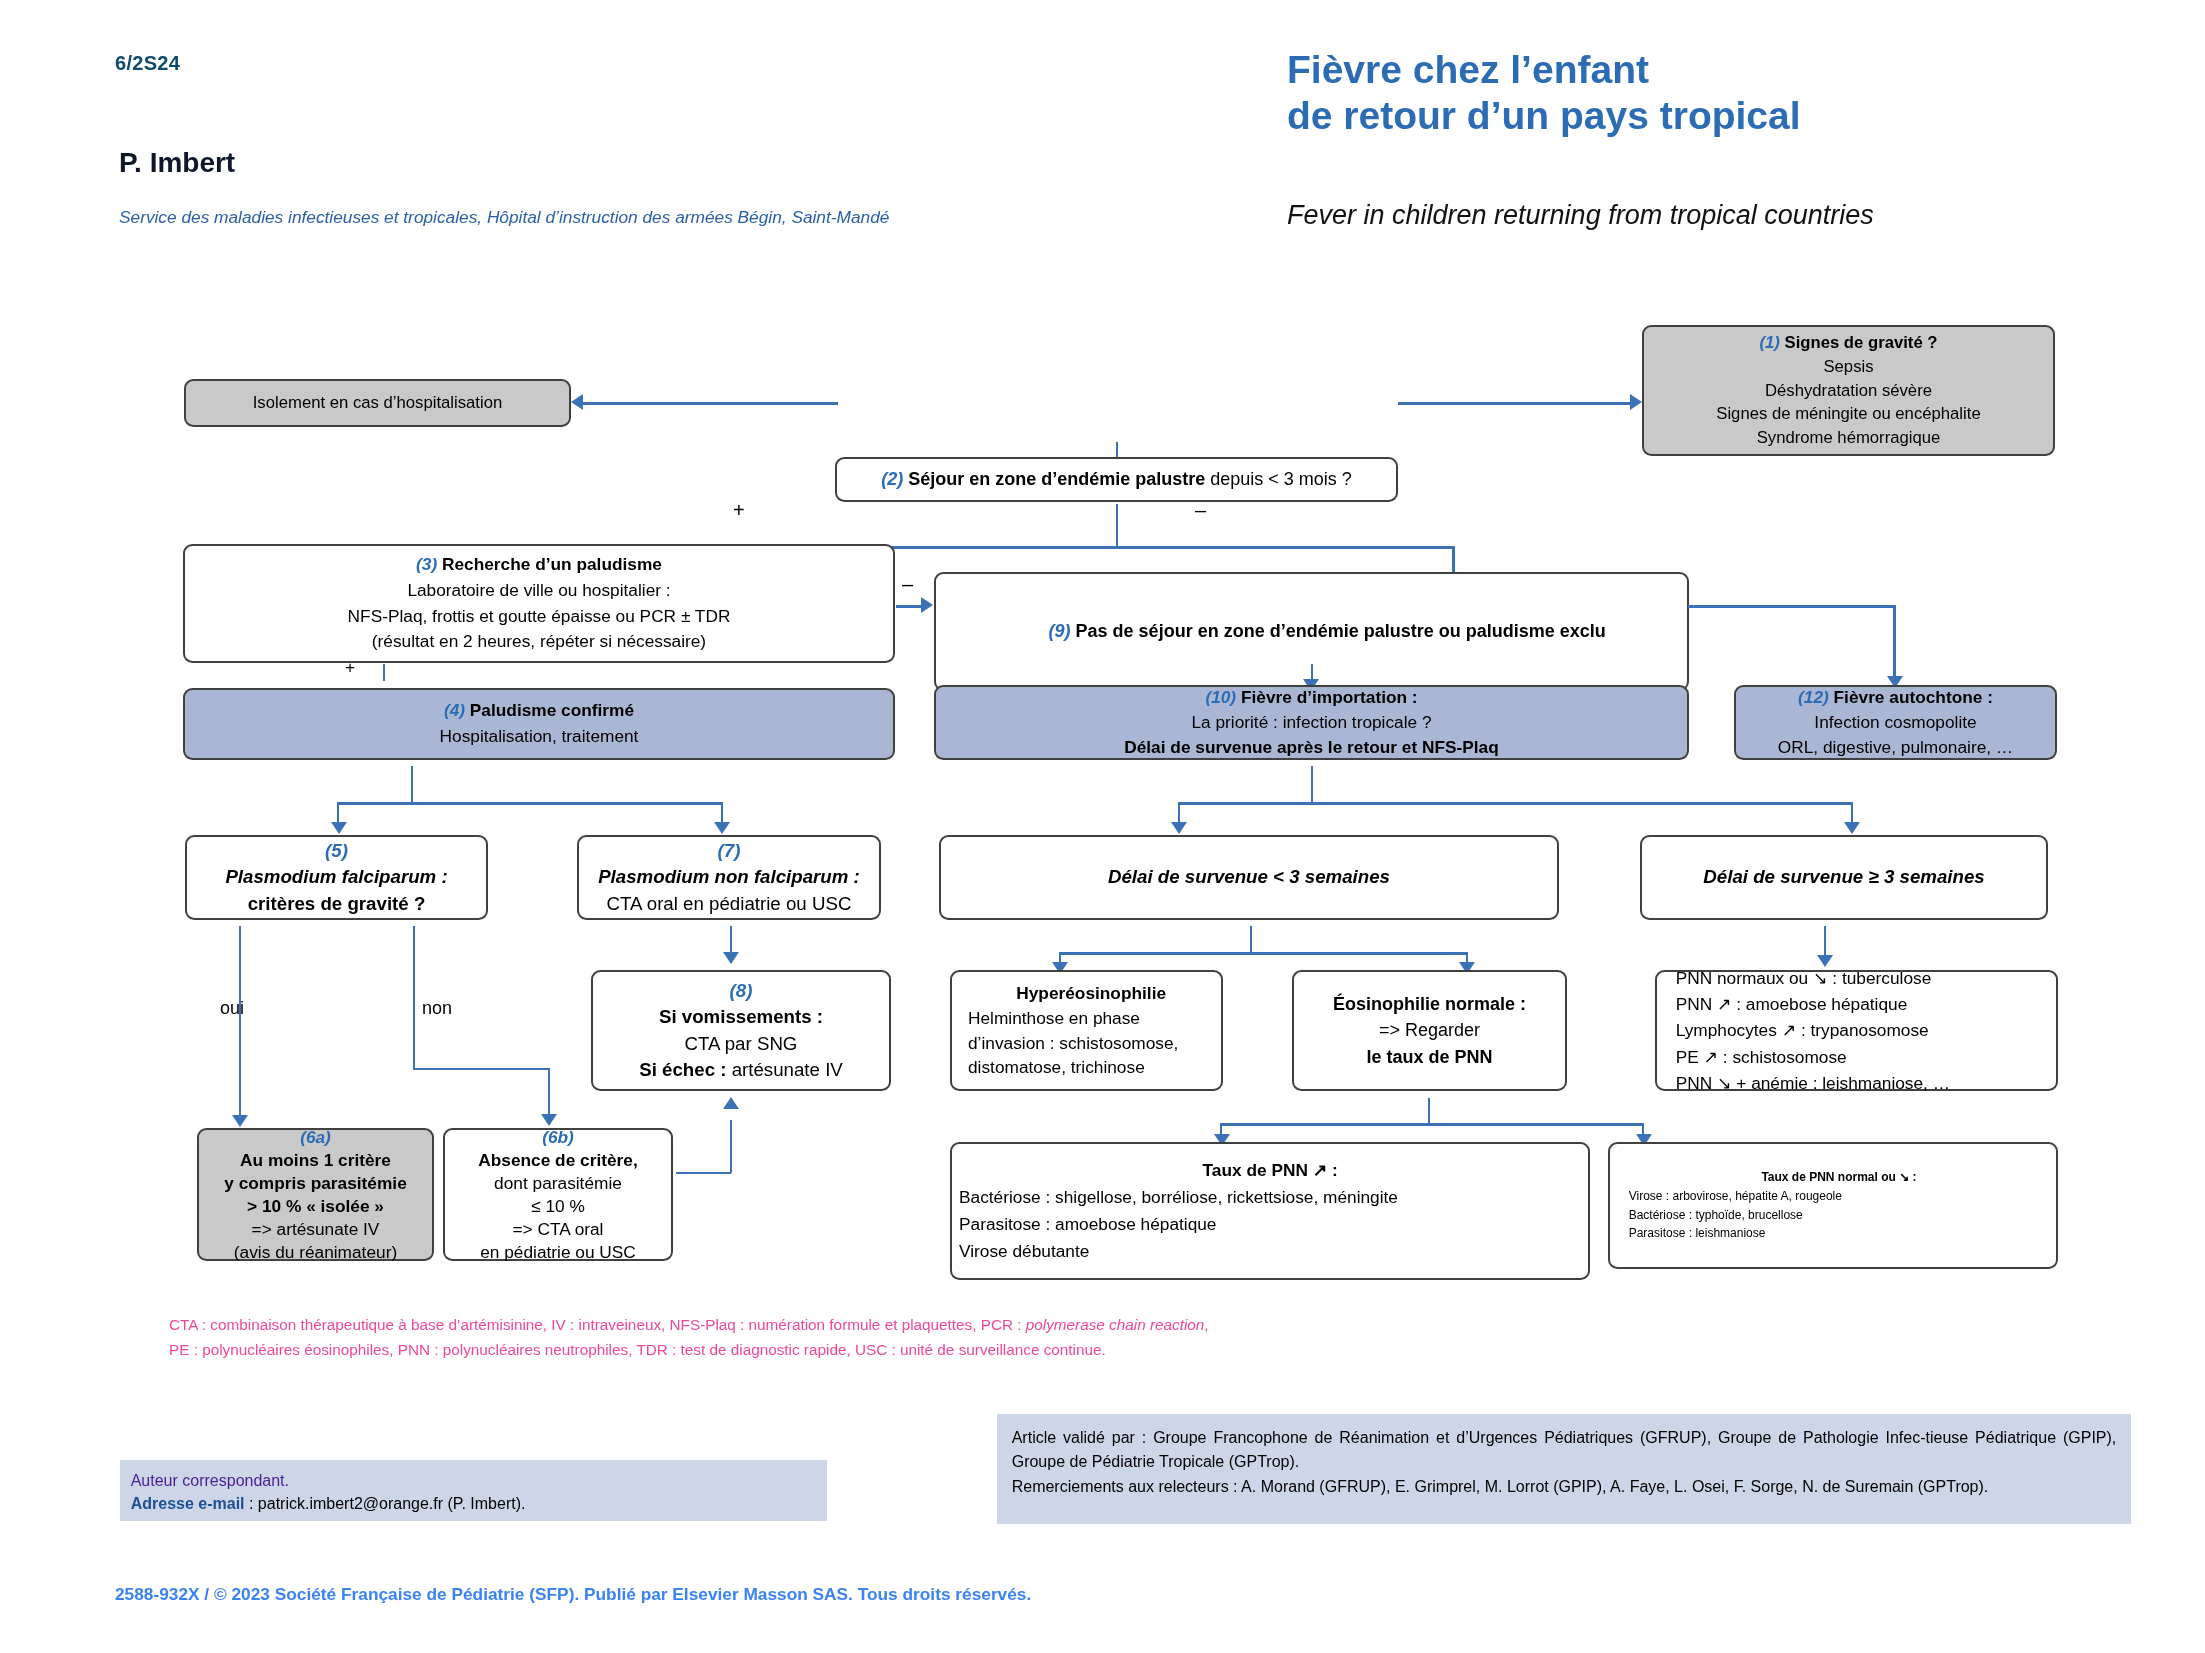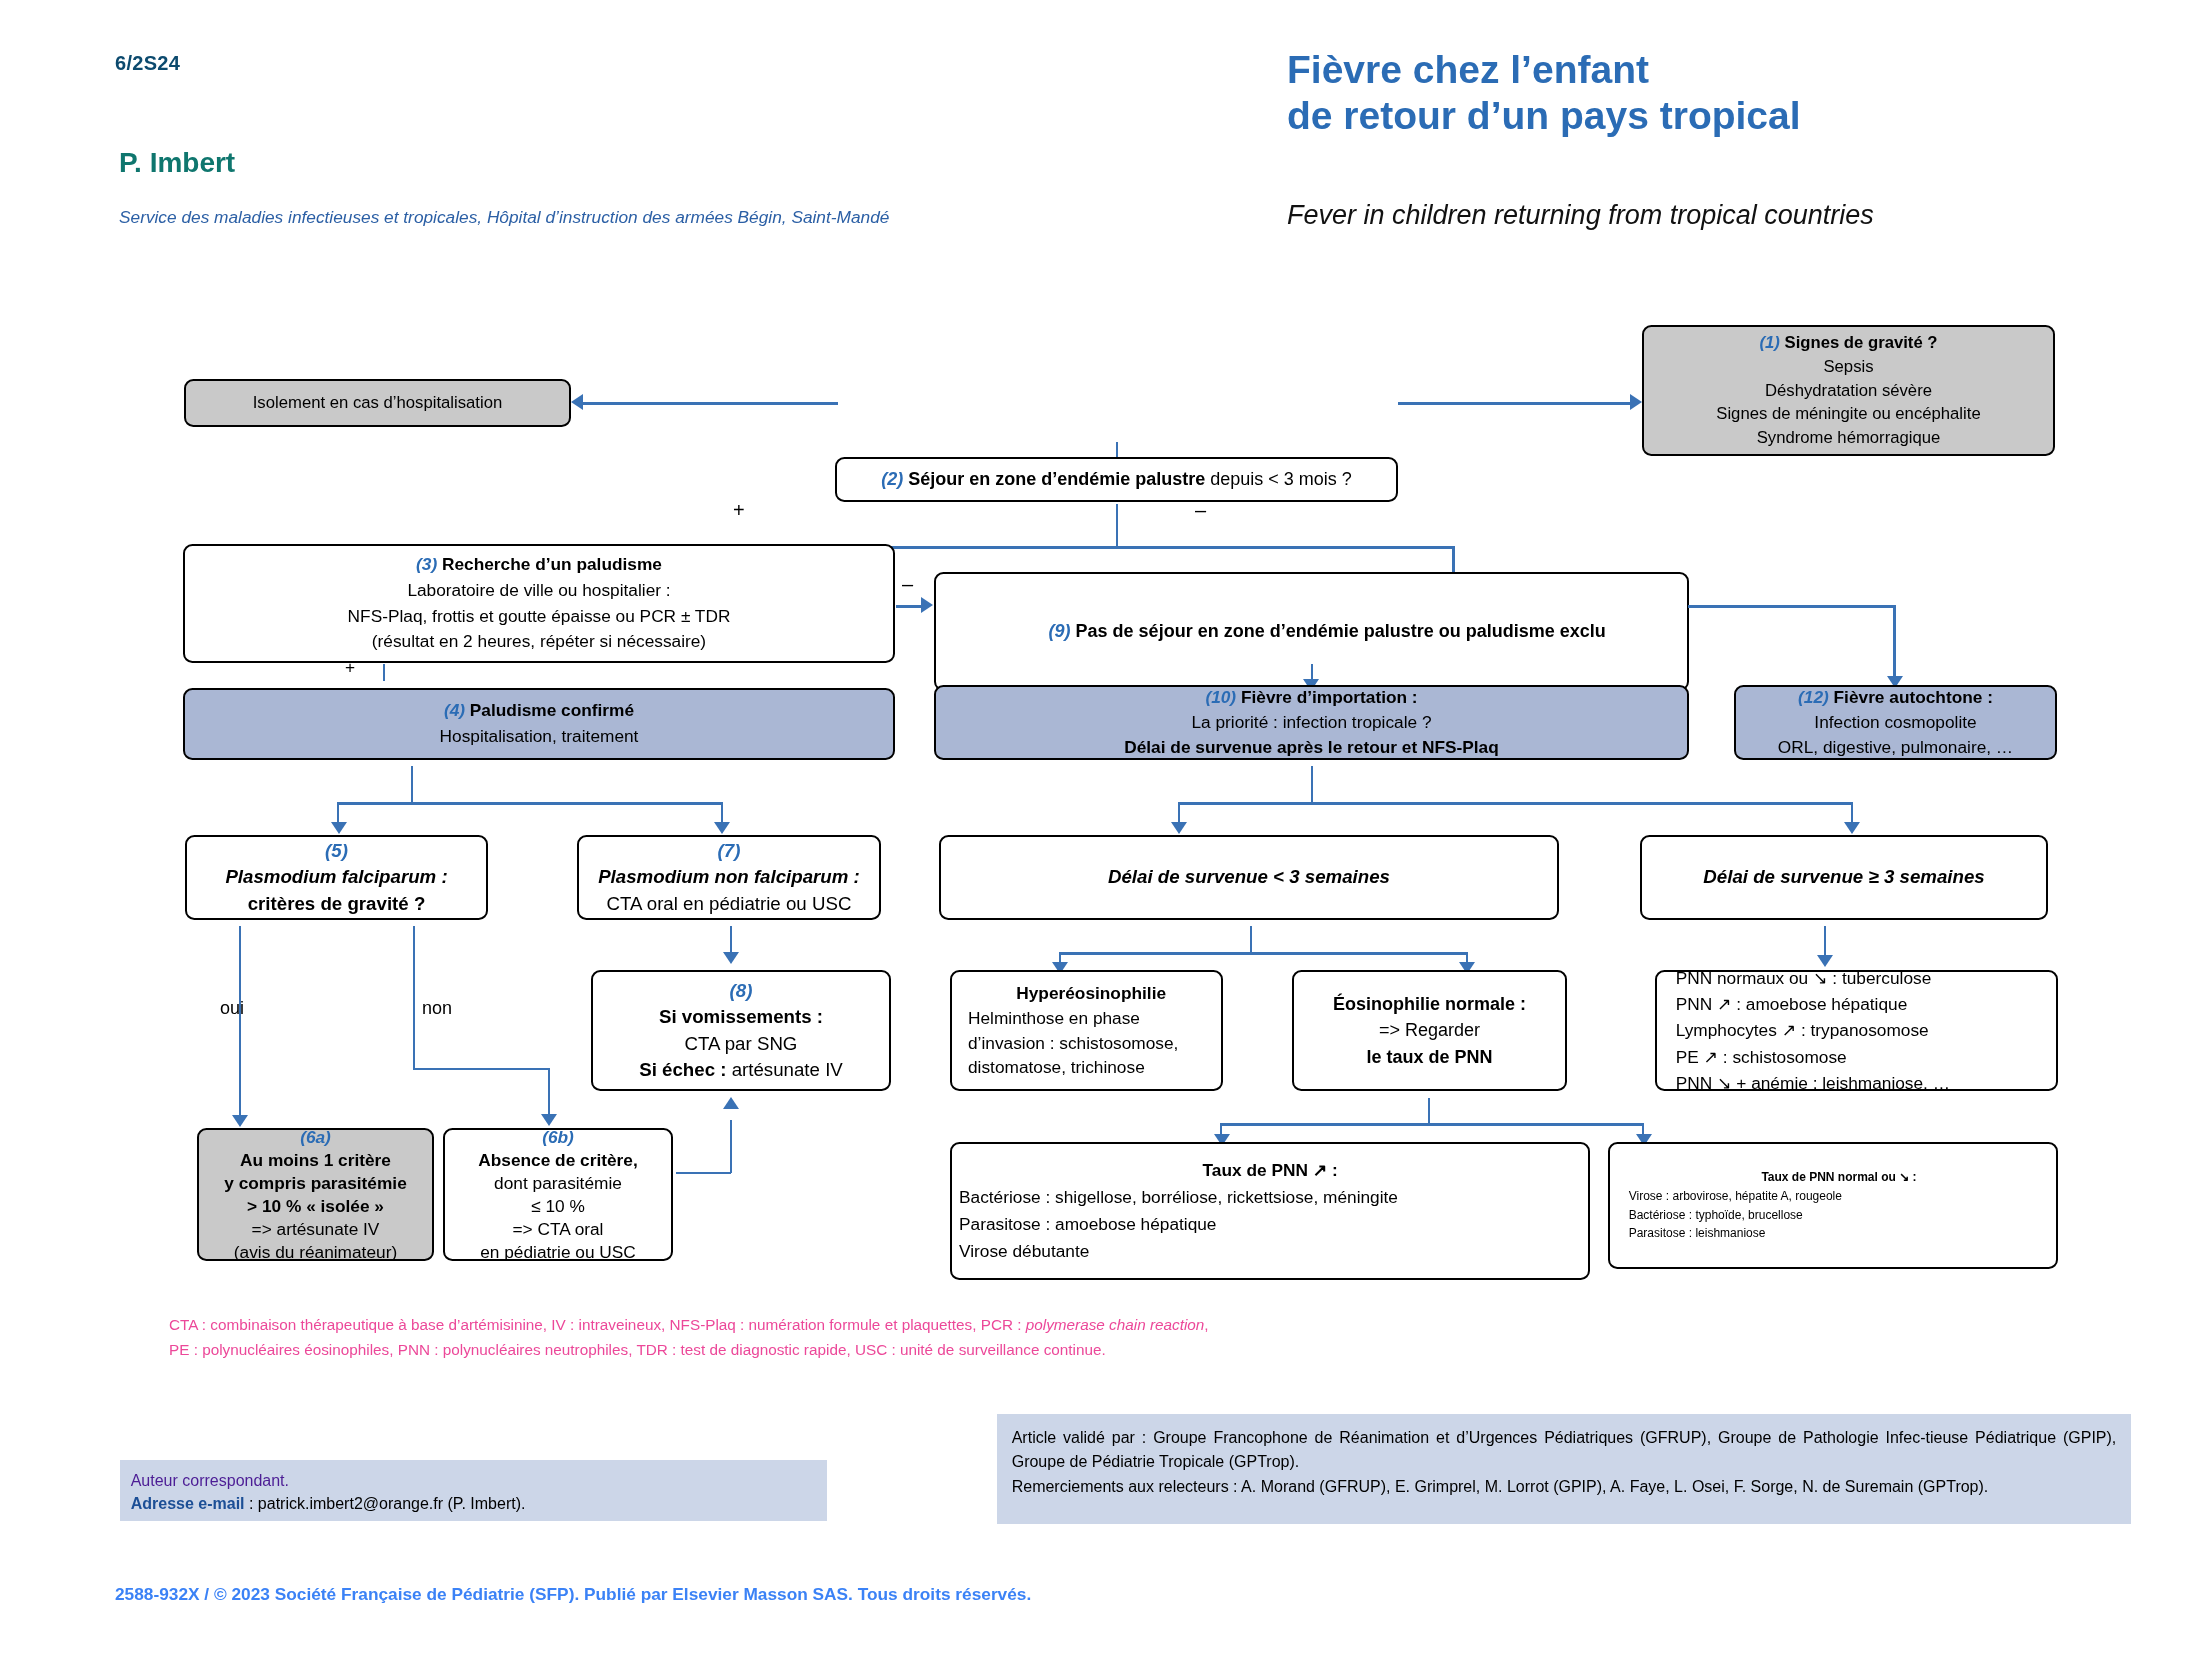--- a/index.html
+++ b/index.html
@@ -1,27 +1,27 @@
 <!DOCTYPE html>
 <html style="font-size:10.7px"><head>
 <meta charset="utf-8">
 <style>
   html,body{margin:0;padding:0;background:#ffffff;}
   body{width:2205px;height:1654px;position:relative;font-family:"Liberation Sans",sans-serif;color:#000;}
   .pg{position:absolute;left:0;top:0;width:2205px;height:1654px;}
 
   
   .folio{position:absolute;left:115px;top:52px;font-size:20px;font-weight:bold;color:#0c4a6e;letter-spacing:0.3px;}
-  .author{position:absolute;left:119px;top:147px;font-size:28px;font-weight:bold;color:#0f766e;}
+  .author{position:absolute;left:119px;top:147px;font-size:28px;font-weight:bold;color:#0f172a;}
   .affil{position:absolute;left:119px;top:207px;font-size:17.3px;font-style:italic;color:#2b5fa5;}
   .ttl{position:absolute;left:1287px;top:47px;width:867px;font-size:39px;font-weight:bold;color:#2b6cb5;line-height:1.17;}
   .ttl2{position:absolute;left:1287px;top:200px;width:880px;font-size:27px;font-style:italic;color:#111;}
 
   
-  .bx{position:absolute;box-sizing:border-box;border:2px solid #000000;border-radius:9.3px;
+  .bx{position:absolute;box-sizing:border-box;border:2px solid #404040;border-radius:9.3px;
       display:flex;flex-direction:column;align-items:center;justify-content:center;
       text-align:center;font-size:16.7px;line-height:1.30;color:#000;padding:4px 6.7px;
       background:#ffffff;}
   .bx.blue{background:#aab7d4;}
   .bx.grey{background:#c9c9c9;}
   .bx.left{text-align:left;align-items:flex-start;}
   .bx b{font-weight:bold;}
   .num{color:#2b6cb5;font-weight:bold;font-style:italic;}
   .it{font-style:italic;}
   .ln{display:block;width:100%;}

